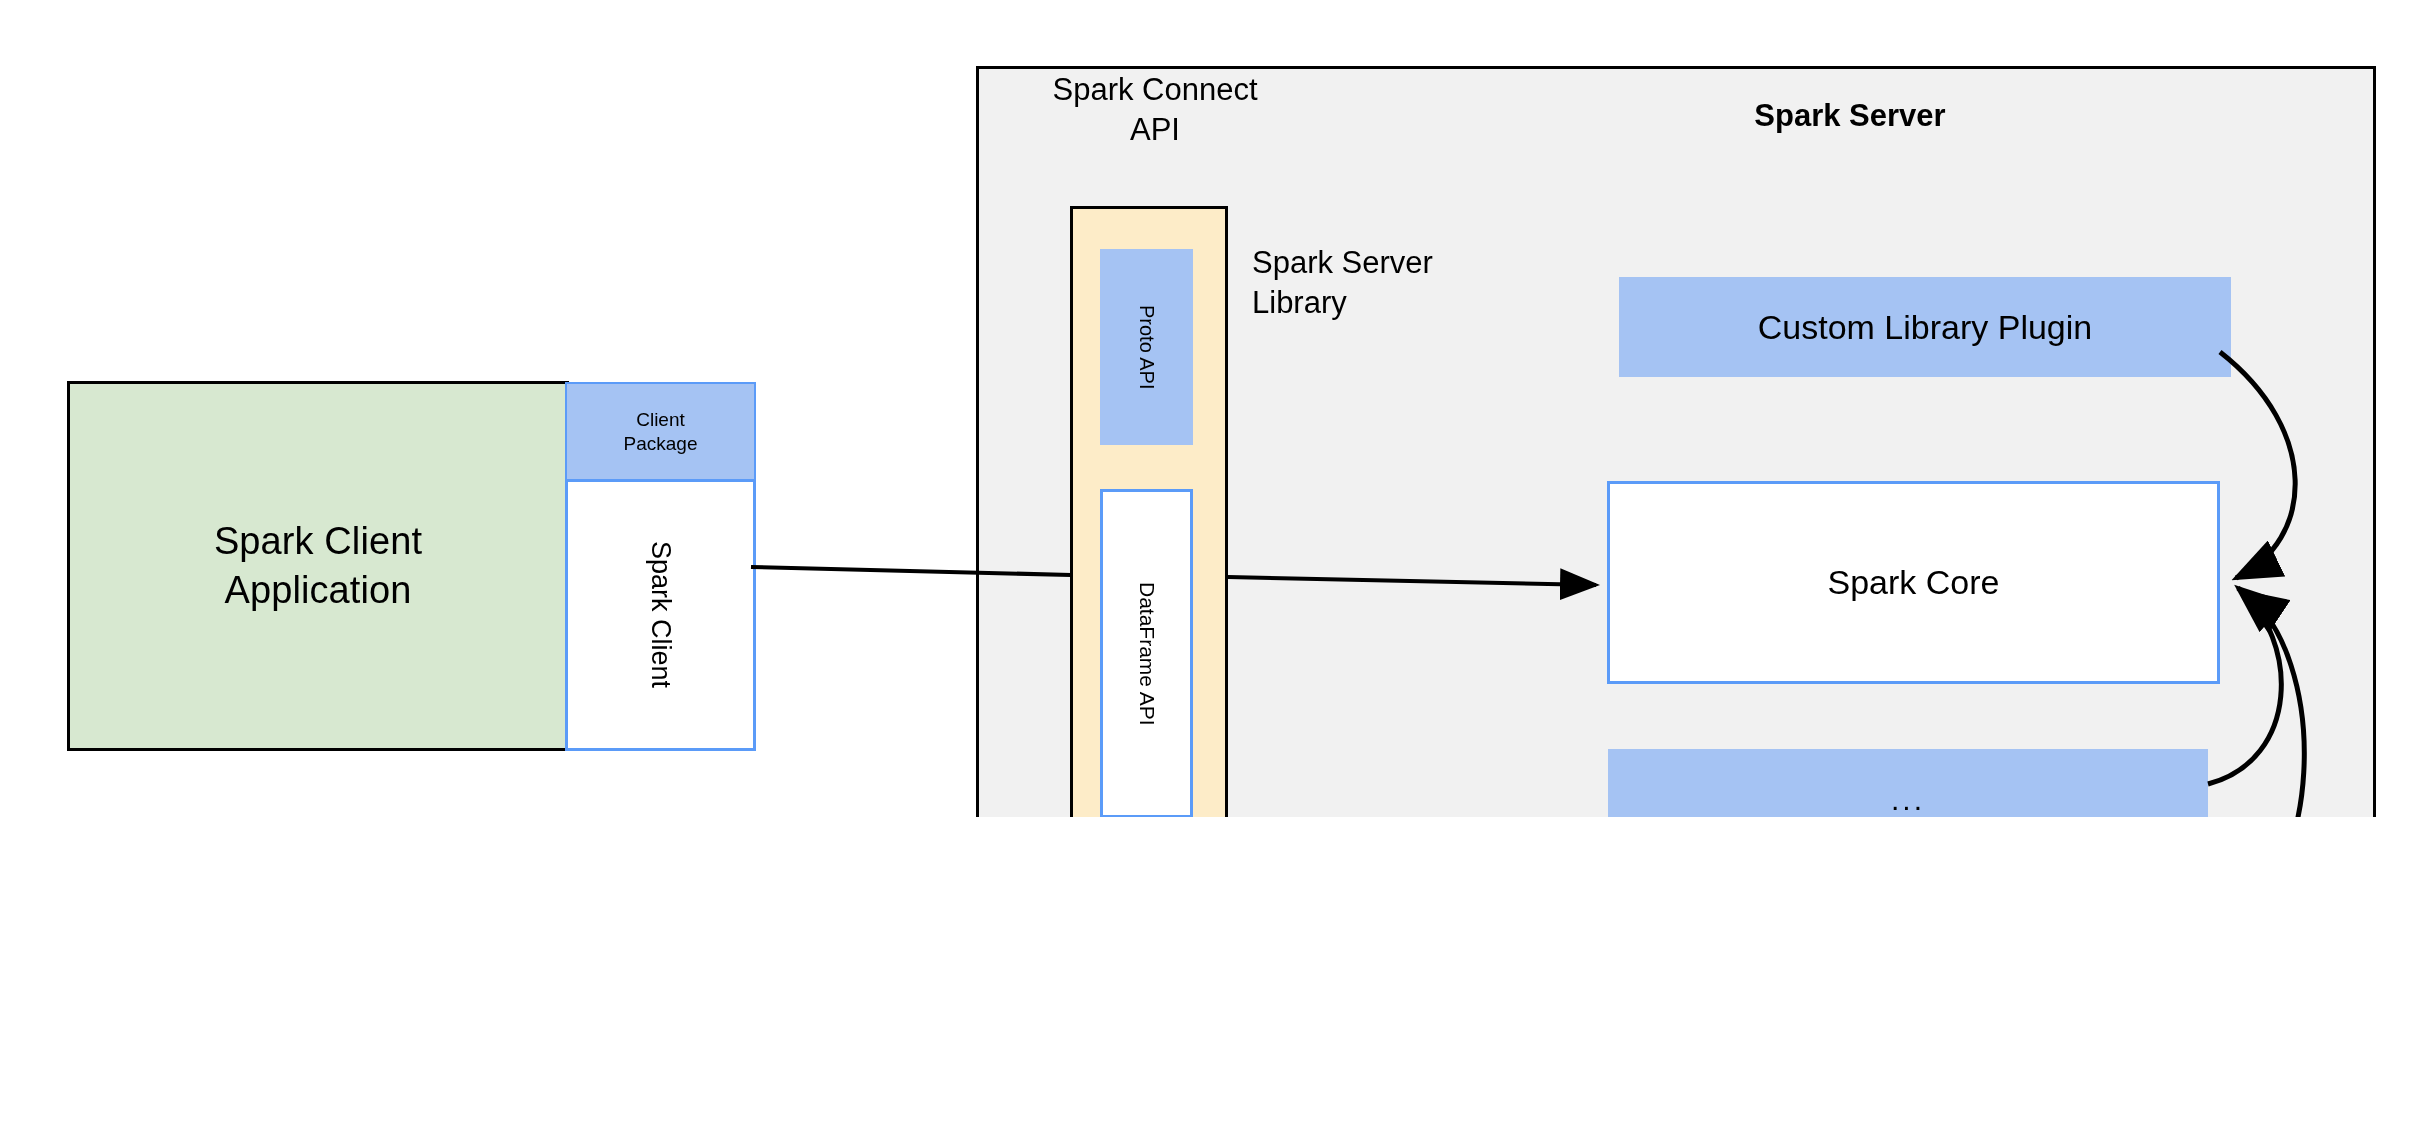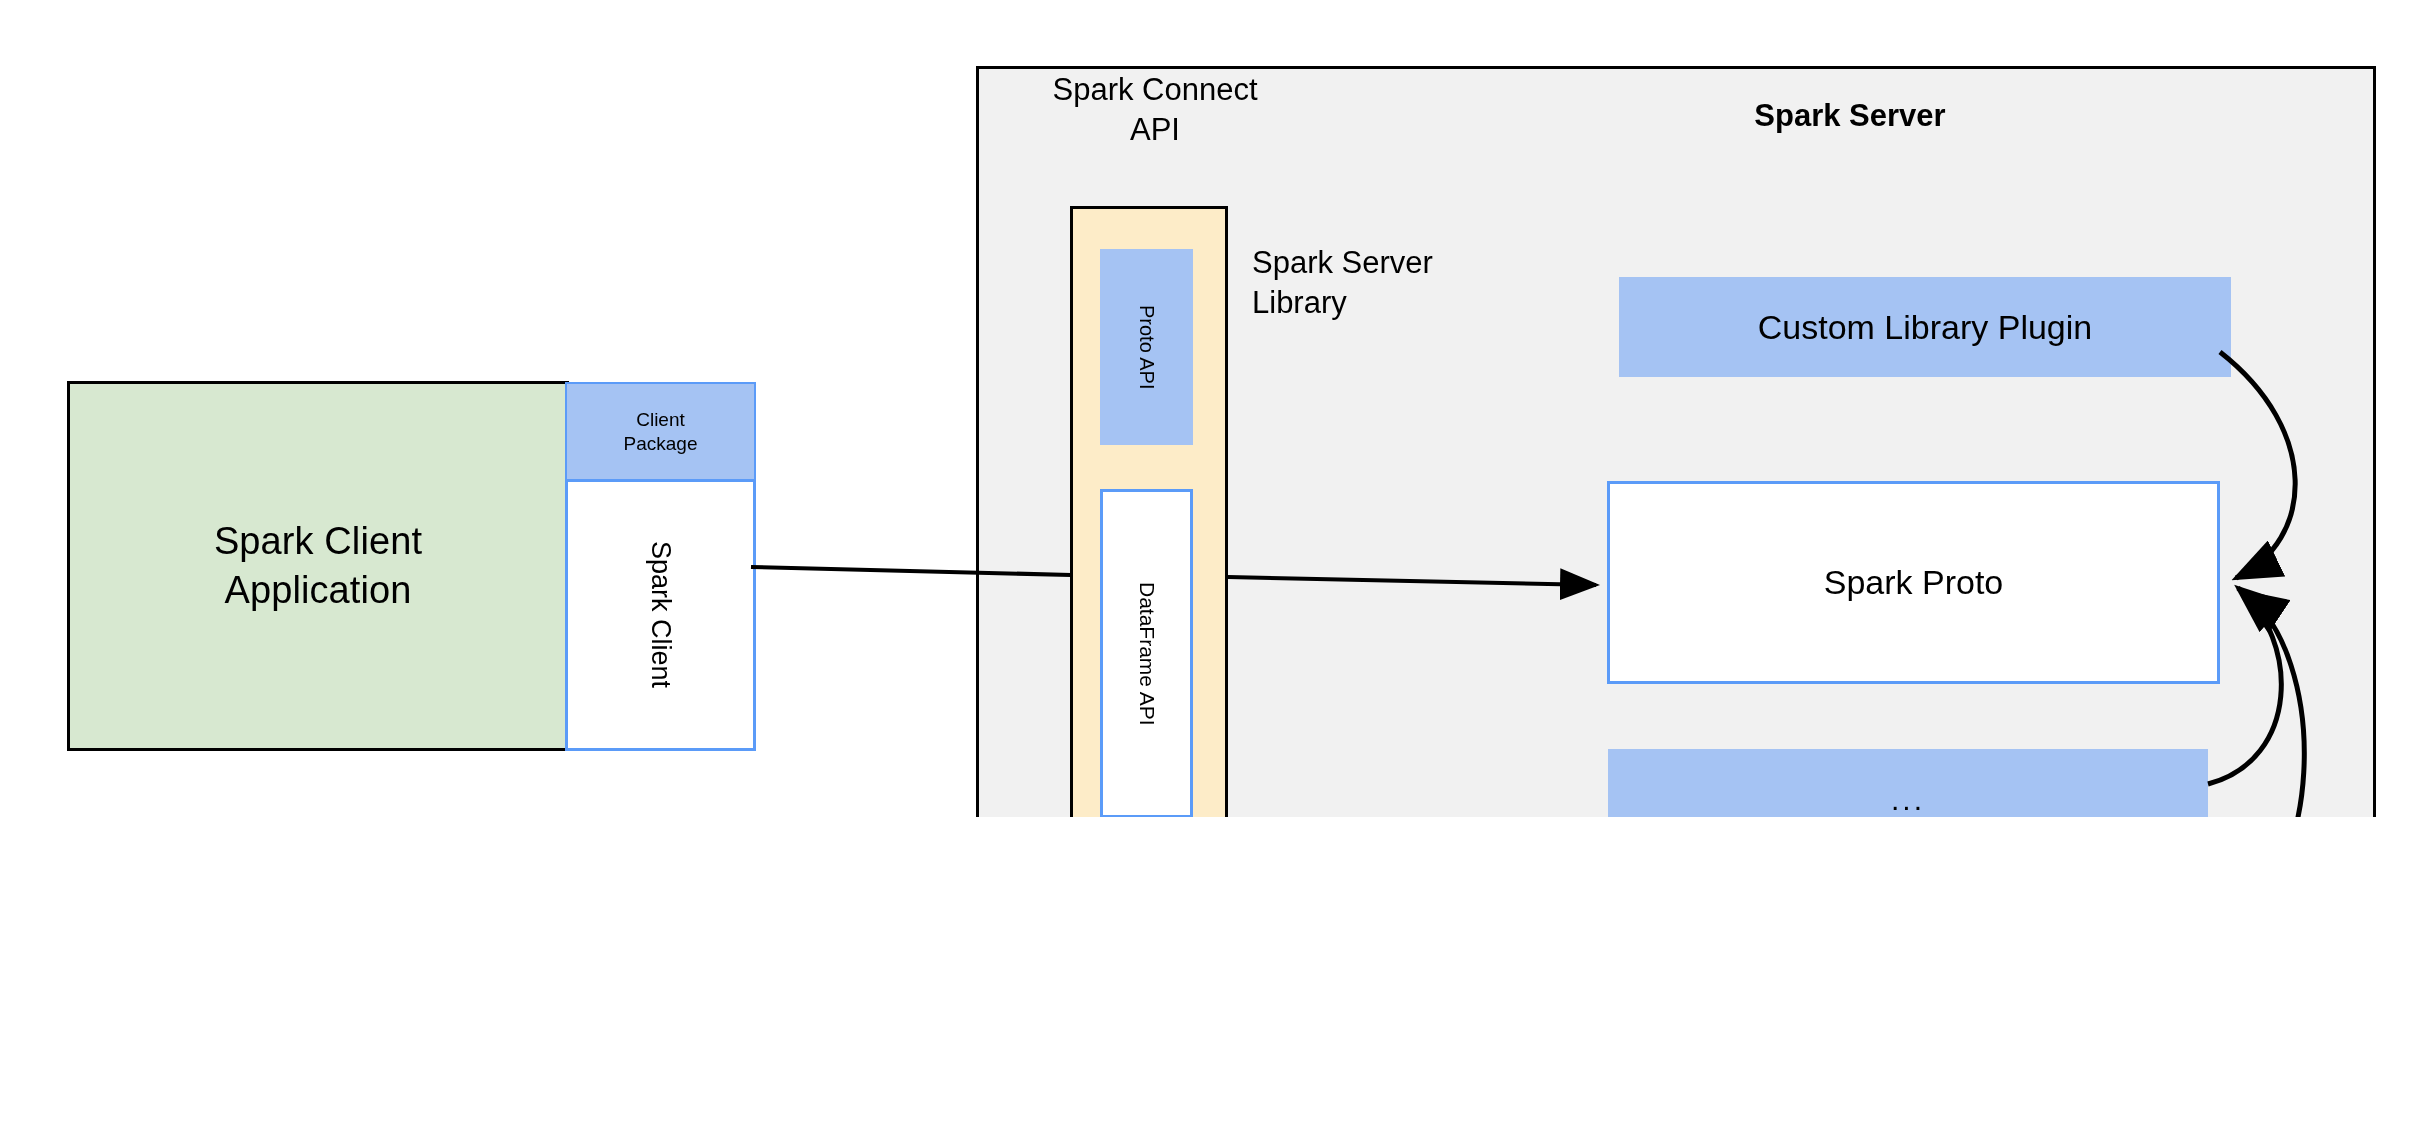--- a/index.html
+++ b/index.html
@@ -162,21 +162,21 @@
   </div>
 
   <div class="box" id="spark-server-library-label">Spark Server
 Library</div>
 
   <div class="box server-box" id="custom-library-plugin">
     <span>Custom Library Plugin</span>
   </div>
 
   <div class="box server-box" id="spark-core">
-    <span>Spark Proto</span>
+    <span>Spark Core</span>
   </div>
 
   <div class="box server-box" id="dots-box-1">
     <span class="dots-label">...</span>
   </div>
 
   <div class="box server-box" id="dots-box-2">
     <span class="dots-label">...</span>
   </div>
 

